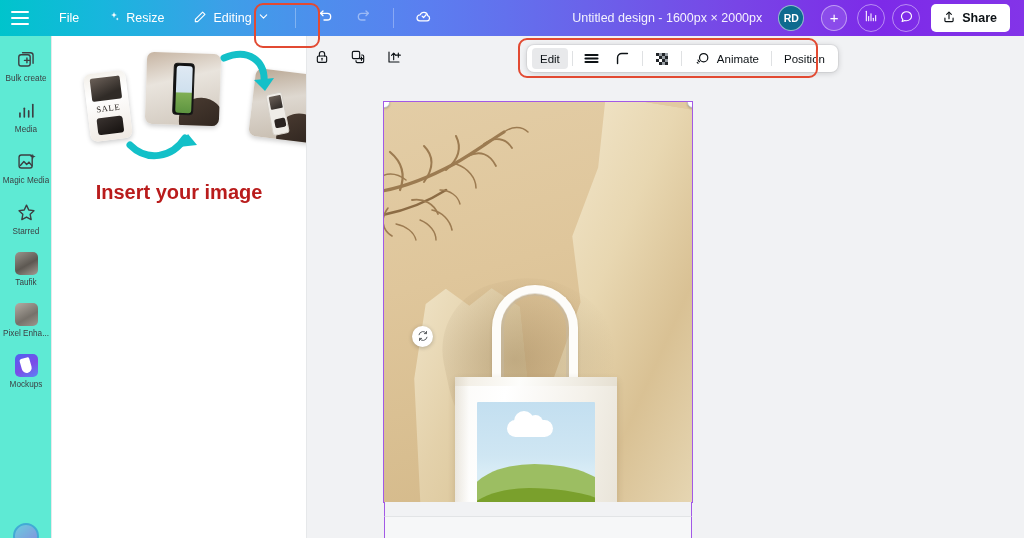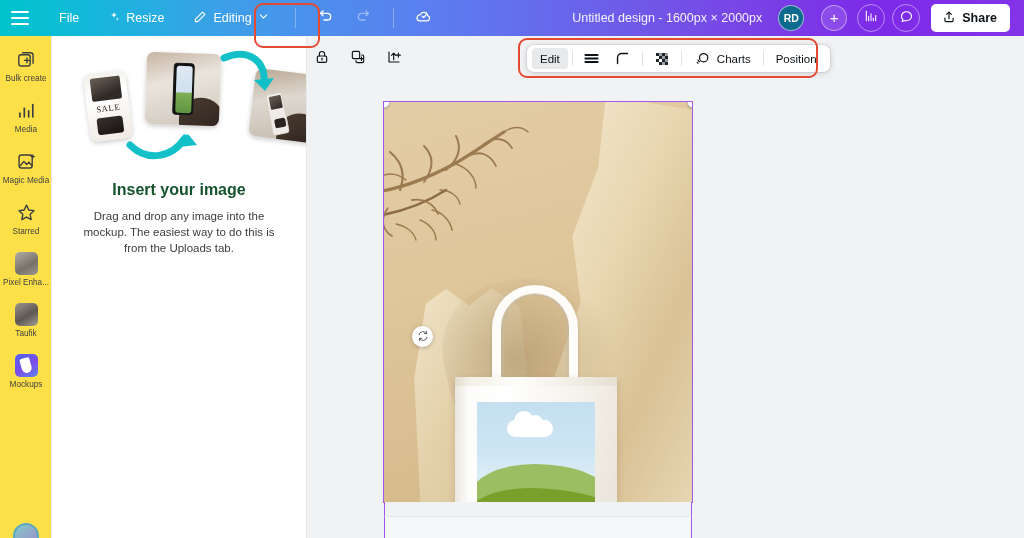--- a/index.html
+++ b/index.html
@@ -91,21 +91,21 @@
   .annot {
     position: absolute; border: 2.4px solid #e24a32;
     border-radius: 9px; pointer-events: none; z-index: 60;
   }
   #annot-undo { left: 254px; top: 3px; width: 66px; height: 45px; }
   #annot-toolbar { left: 518px; top: 38px; width: 300px; height: 40px; }
 
   
   #rail {
     position: absolute; left: 0; top: 36px; width: 52px; height: 502px;
-    background: #fde047; border-right: 1px solid #e6e8ea;
+    background: #5eead4; border-right: 1px solid #e6e8ea;
     overflow: hidden; padding-top: 8px;
   }
   .rail-item {
     width: 52px; height: 51px;
     display: flex; flex-direction: column; align-items: center;
     justify-content: flex-start; gap: 3px; cursor: pointer;
     padding-top: 3px;
   }
   .rail-ico {
     width: 24px; height: 24px;
@@ -215,21 +215,21 @@
     content: ""; position: absolute; left: 3px; top: 25px;
     width: 11px; height: 9px; border-radius: 2px;
     background: #2a2320;
   }
   #arrows {
     position: absolute; left: 0; top: 0; width: 255px; height: 115px;
     pointer-events: none;
   }
   #panel-title {
     margin-top: 16px; text-align: center;
-    font-size: 16px; font-weight: bold; color: #14532d;
+    font-size: 20px; font-weight: bold; color: #b91c1c;
   }
   #panel-desc {
     margin: 9px auto 0; width: 196px; text-align: center;
     font-size: 11.5px; line-height: 16px; color: #3c4043;
   }
 
   
   #floating-toolbar {
     position: absolute; left: 527px; top: 45px; height: 27px;
     background: #ffffff; border-radius: 7px;
@@ -548,30 +548,30 @@
       <span class="rail-ico">
         <svg width="21" height="21" viewBox="0 0 24 24" fill="none" stroke="#3c3f42" stroke-width="1.6" stroke-linejoin="round">
           <path d="M12 3.6l2.6 5.5 5.9.8-4.3 4.2 1.1 6-5.3-2.9-5.3 2.9 1.1-6L3.5 9.9l5.9-.8z"></path>
         </svg>
       </span>
       <span class="rail-lbl">Starred</span>
     </div>
 
     <div class="rail-item">
       <span class="rail-ico">
-        <span class="thumb-ico" style="background:linear-gradient(150deg,#b3ada4,#76716a 60%,#9d978e);"></span>
-      </span>
-      <span class="rail-lbl">Pixel Enha...</span>
+        <span class="thumb-ico" style="background:linear-gradient(150deg,#9a958d,#5d5852 55%,#a39d94);"></span>
+      </span>
+      <span class="rail-lbl">Taufik</span>
     </div>
 
     <div class="rail-item">
       <span class="rail-ico">
-        <span class="thumb-ico" style="background:linear-gradient(150deg,#9a958d,#5d5852 55%,#a39d94);"></span>
-      </span>
-      <span class="rail-lbl">Taufik</span>
+        <span class="thumb-ico" style="background:linear-gradient(150deg,#b3ada4,#76716a 60%,#9d978e);"></span>
+      </span>
+      <span class="rail-lbl">Pixel Enha...</span>
     </div>
 
 
     <div class="rail-item">
       <span class="rail-ico">
         <span class="thumb-ico mockups"></span>
       </span>
       <span class="rail-lbl">Mockups</span>
     </div>
 
@@ -594,21 +594,20 @@
       </div>
       <svg id="arrows" viewBox="0 0 255 115">
         <path d="M78 95 C 95 112, 120 108, 133 88" fill="none" stroke="#13c0c8" stroke-width="7" stroke-linecap="round"></path>
         <path d="M127 97 L 136 84 L 145 95 Z" fill="#13c0c8"></path>
         <path d="M172 8 C 196 -2, 214 10, 212 34" fill="none" stroke="#13c0c8" stroke-width="7" stroke-linecap="round"></path>
         <path d="M202 30 L 213 41 L 222 28 Z" fill="#13c0c8"></path>
       </svg>
     </div>
 
     <div id="panel-title">Insert your image</div>
-    <div id="panel-desc">Drag and drop any image into the mockup. The easiest way to do this is from the Uploads tab.</div>
   </div>
 
   <div id="canvas-area">
 
     <div id="page-wrap">
       <div id="page">
         <div id="photo">
           <div class="bg-tan"></div>
           <div class="paper"></div>
           <div class="paper2"></div>
@@ -754,21 +753,21 @@
     <div class="ft-sep"></div>
 
     <div class="ft-btn">
       <span class="ft-ico">
         <svg width="16" height="16" viewBox="0 0 24 24" fill="none" stroke="#0d1216" stroke-width="1.8">
           <ellipse cx="13" cy="10" rx="6.2" ry="6.2"></ellipse>
           <path d="M7.5 16.5c-1.6-.6-2.8-2-3.2-3.7"></path>
           <path d="M5.2 18.6c-.9-.5-1.7-1.2-2.2-2.1"></path>
         </svg>
       </span>
-      <span>Charts</span>
+      <span>Animate</span>
     </div>
 
     <div class="ft-sep"></div>
 
     <div class="ft-btn">
       <span>Position</span>
     </div>
   </div>
 
   <div class="annot" id="annot-undo"></div>

